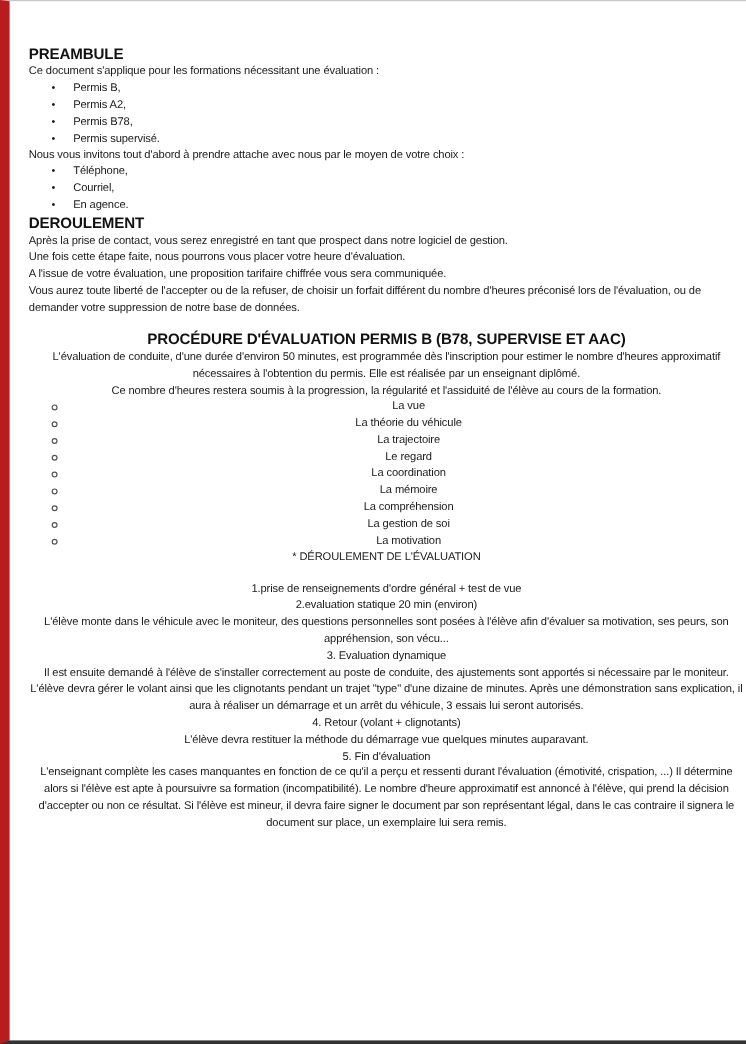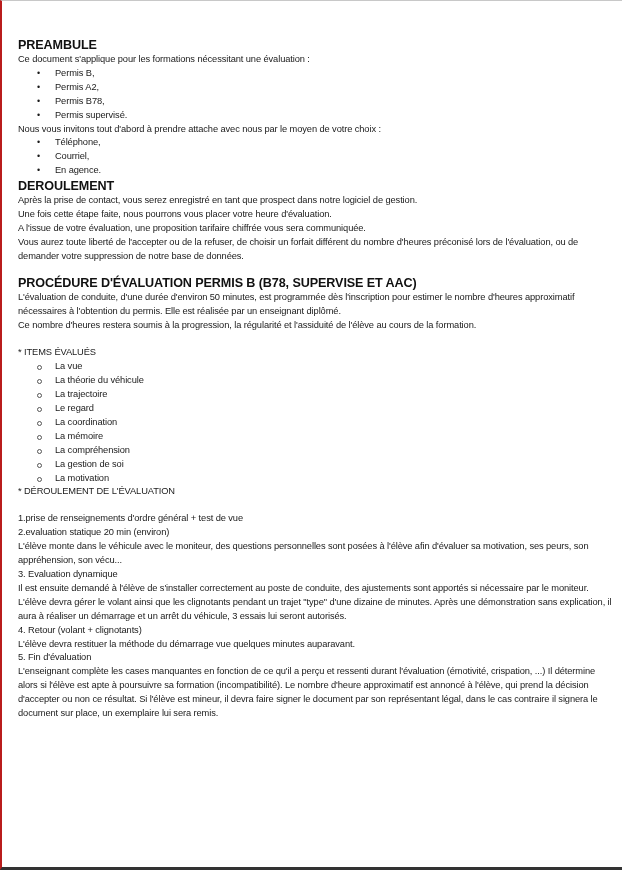--- a/index.html
+++ b/index.html
@@ -15,21 +15,21 @@
       font-family: "Liberation Sans", "DejaVu Sans", sans-serif;
       color: #1a1a1a;
     }
     .page {
       position: absolute;
       left: 0;
       top: 0;
       width: 622px;
       height: 870px;
       box-sizing: border-box;
-      border-left: 2px solid #b91c1c;
+      border-left: 8px solid #b91c1c;
       border-bottom: 3px solid #333333;
       border-top: 1px solid #c8c8c8;
       background: #ffffff;
     }
     .content {
       position: absolute;
       left: 16px;
       top: 36px;
       width: 596px;
       font-size: 9.3px;
@@ -41,21 +41,21 @@
       font-size: 12.6px;
       line-height: 16px;
       font-weight: bold;
       color: #111111;
       letter-spacing: -0.1px;
     }
     p {
       margin: 0;
     }
     .sec-deroulement { }
-    .sec-procedure { margin-top: 11px; }
+    .sec-procedure { margin-top: 11px; text-align: center; }
     ul.bullets {
       list-style: none;
       margin: 0;
       padding: 0;
     }
     ul.bullets li {
       position: relative;
       padding-left: 37px;
     }
     ul.bullets li .dot {
@@ -114,21 +114,20 @@
       <p>Une fois cette étape faite, nous pourrons vous placer votre heure d'évaluation.</p>
       <p>A l'issue de votre évaluation, une proposition tarifaire chiffrée vous sera communiquée.</p>
       <p>Vous aurez toute liberté de l'accepter ou de la refuser, de choisir un forfait différent du nombre d'heures préconisé lors de l'évaluation, ou de demander votre suppression de notre base de données.</p>
     </section>
 
     <section class="sec-procedure">
       <h2>PROCÉDURE D'ÉVALUATION PERMIS B (B78, SUPERVISE ET AAC)</h2>
       <p>L'évaluation de conduite, d'une durée d'environ 50 minutes, est programmée dès l'inscription pour estimer le nombre d'heures approximatif nécessaires à l'obtention du permis. Elle est réalisée par un enseignant diplômé.</p>
       <p>Ce nombre d'heures restera soumis à la progression, la régularité et l'assiduité de l'élève au cours de la formation.</p>
 
-      <p class="items-title">* ITEMS ÉVALUÉS</p>
       <ul class="circles">
         <li><span class="ring"></span><span>La vue</span></li>
         <li><span class="ring"></span><span>La théorie du véhicule</span></li>
         <li><span class="ring"></span><span>La trajectoire</span></li>
         <li><span class="ring"></span><span>Le regard</span></li>
         <li><span class="ring"></span><span>La coordination</span></li>
         <li><span class="ring"></span><span>La mémoire</span></li>
         <li><span class="ring"></span><span>La compréhension</span></li>
         <li><span class="ring"></span><span>La gestion de soi</span></li>
         <li><span class="ring"></span><span>La motivation</span></li>

